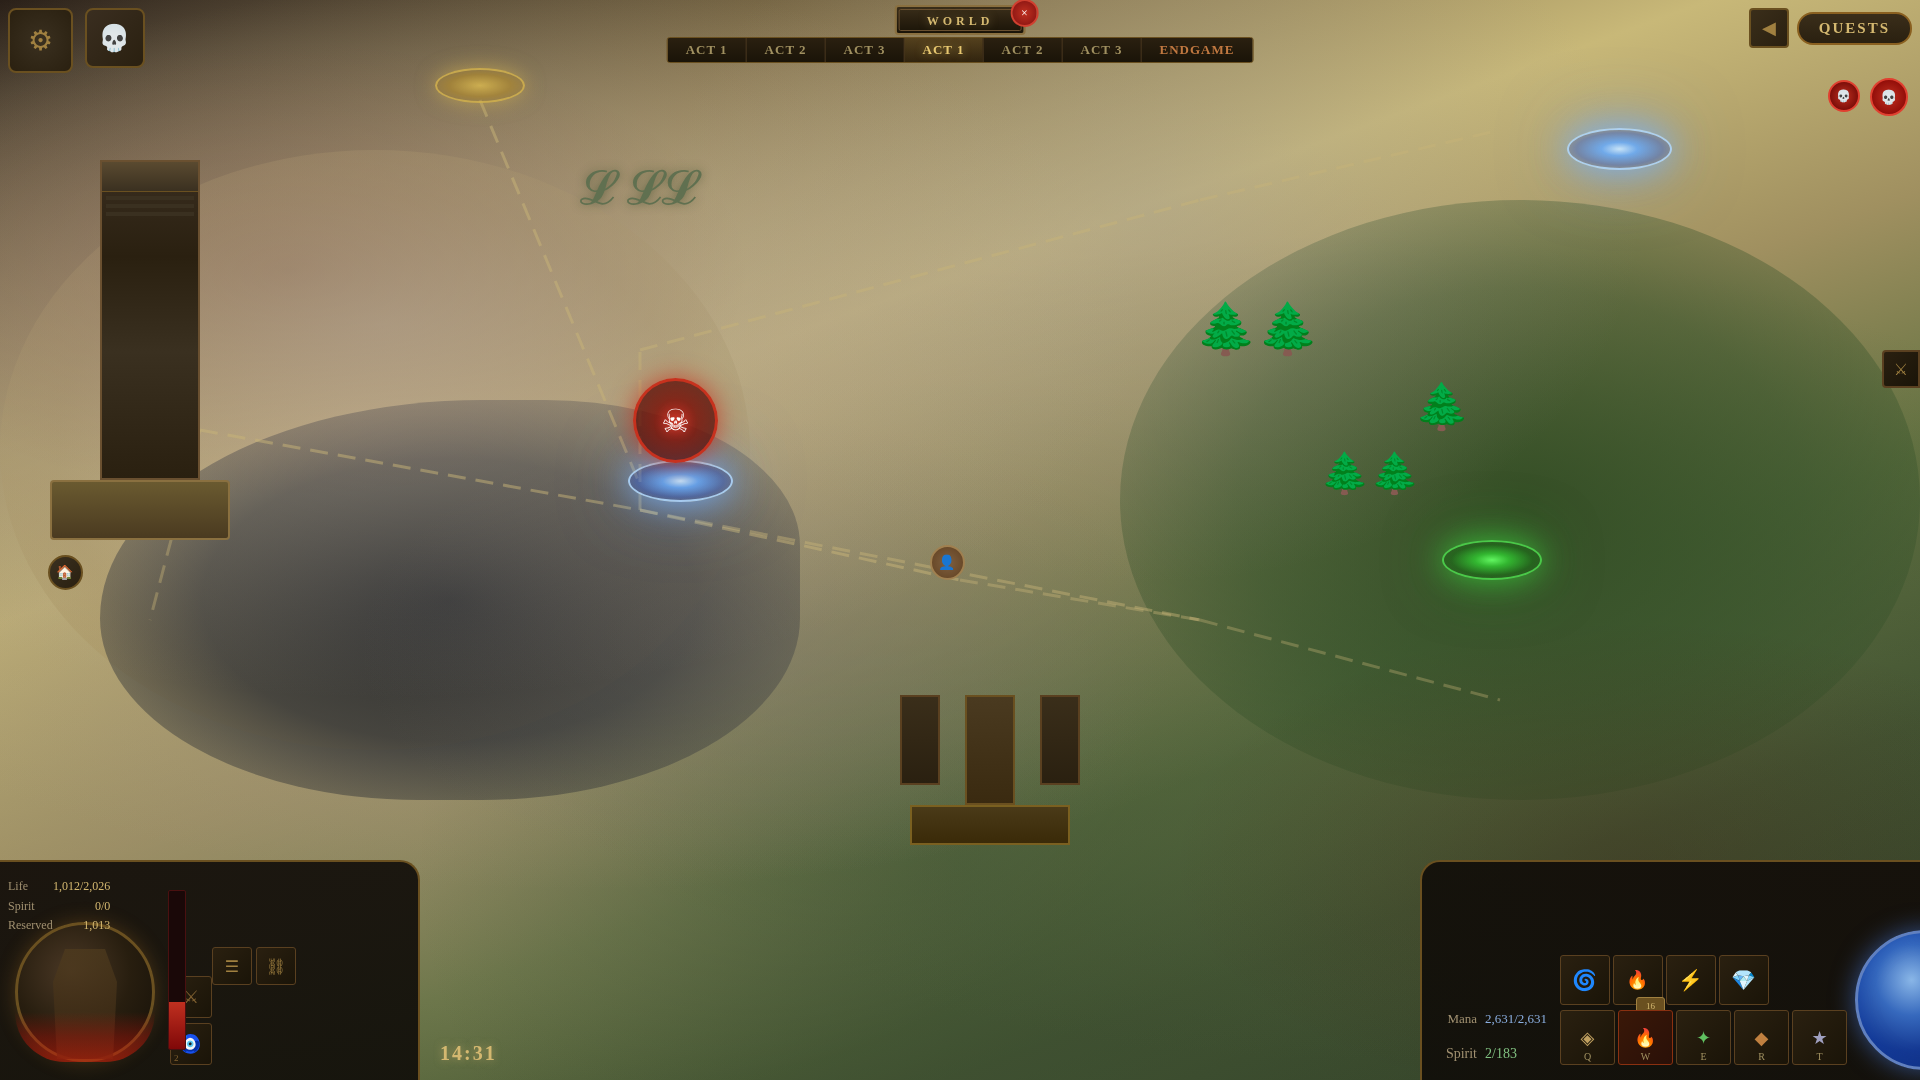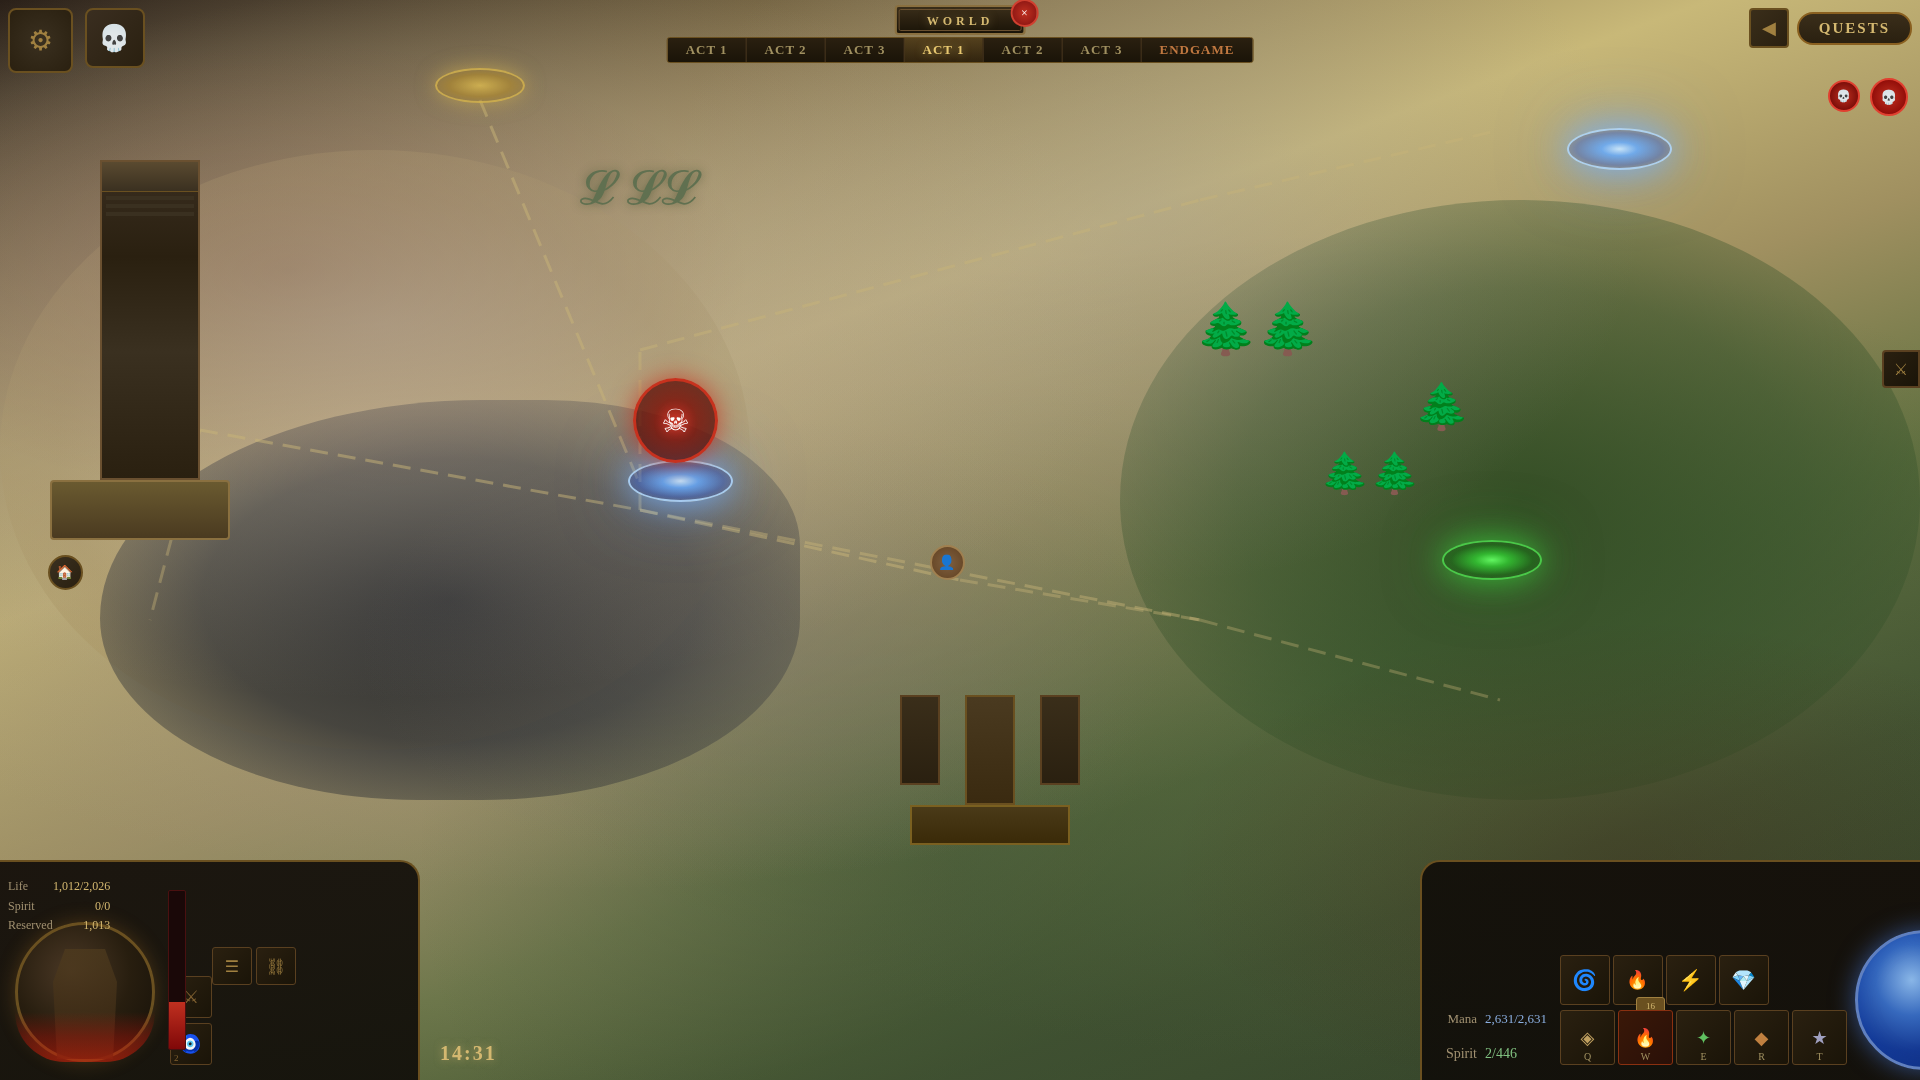--- a/index.html
+++ b/index.html
@@ -705,21 +705,21 @@
 
 <div id="bottom-right-hud">
 
   <div style="display:flex; flex-direction:column; gap:19px; padding:8px 0; min-width:120px;">
     <div style="display:flex; gap:8px; font-size:13px; align-items:center;">
       <span style="color:#a09070; width:45px; text-align:right;">Mana</span>
       <span style="color:#8aaee0;">2,631/2,631</span>
     </div>
     <div style="display:flex; gap:8px; font-size:14px; align-items:center;">
       <span style="color:#a09070; width:45px; text-align:right;">Spirit</span>
-      <span style="color:#80c080;">2/446</span>
+      <span style="color:#80c080;">2/183</span>
     </div>
   </div>
 
   <div style="display:flex; flex-direction:column; gap:5px; padding-bottom:5px;">
 
     <div style="display:flex; gap:3px;">
       <div class="ex-slot" style="color:#c0a060;">
         <span>🌀</span>
       </div>
       <div class="ex-slot" style="position:relative;">

